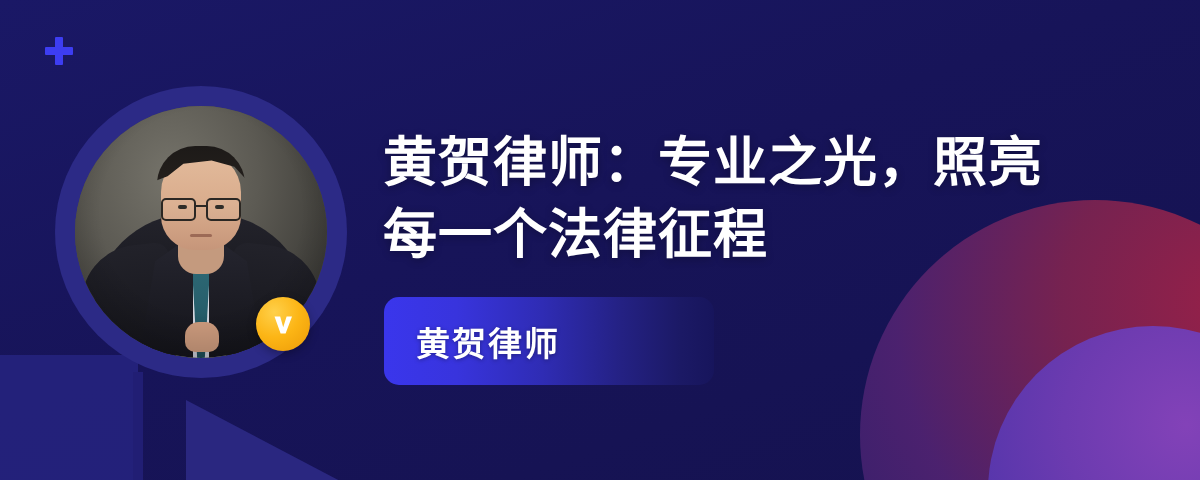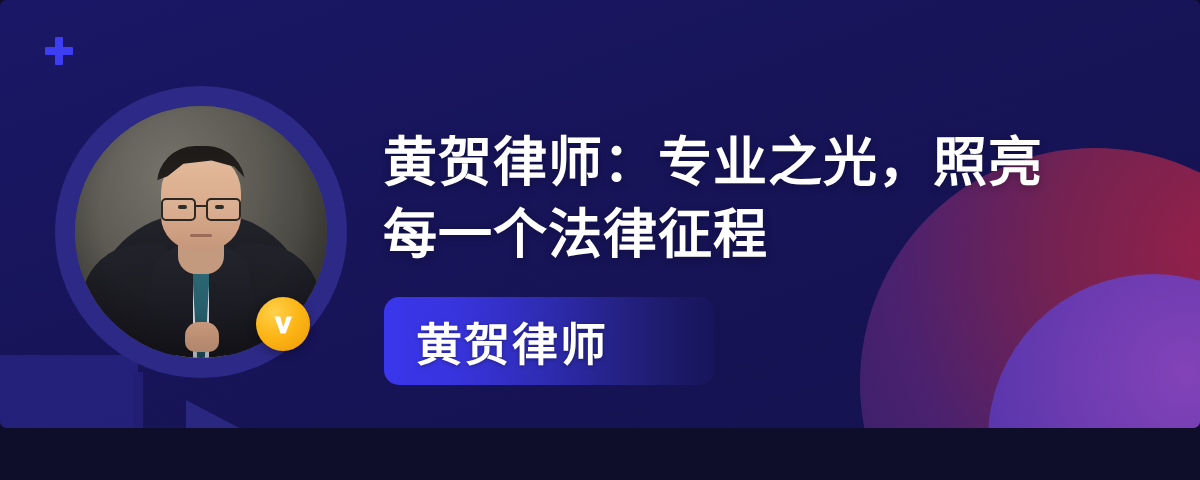--- a/index.html
+++ b/index.html
@@ -4,25 +4,24 @@
 <title>Banner</title>
 <style>
   html, body {
     margin: 0;
     padding: 0;
     background: #0e0e2a;
   }
   #stage {
     position: relative;
     width: 1200px;
-    height: 428px;
+    height: 480px;
     overflow: hidden;
     background: #17155c;
     font-family: "Liberation Sans", "DejaVu Sans", sans-serif;
-    border-radius: 7px;
   }
 
   
   .bg-base {
     position: absolute;
     inset: 0;
     background: linear-gradient(160deg, #1a1866 0%, #171459 45%, #15124f 100%);
   }
 
   
@@ -302,21 +301,21 @@
                 #2f2cb4 48%,
                 #242183 72%,
                 #1b1965 90%,
                 #17155c 100%);
     display: flex;
     align-items: center;
     cursor: pointer;
   }
   .name-pill-label {
     color: #ffffff;
-    font-size: 46px;
+    font-size: 34px;
     font-weight: bold;
     letter-spacing: 2px;
     margin-left: 32px;
     text-shadow: 0 1px 4px rgba(0,0,0,.35);
   }
 </style>
 </head>
 <body>
 
 <div id="stage">

